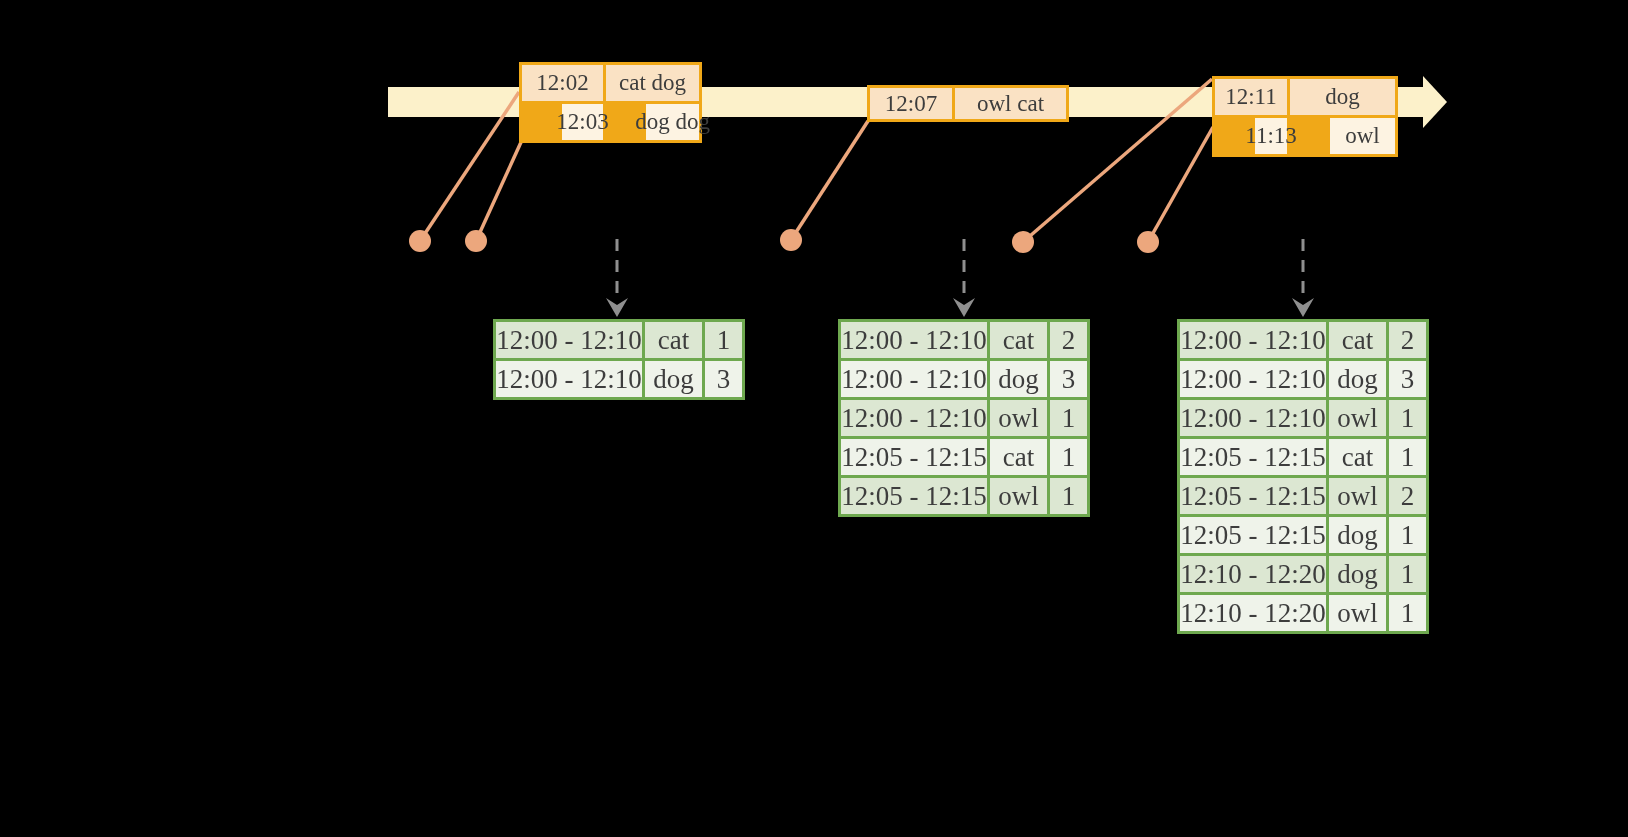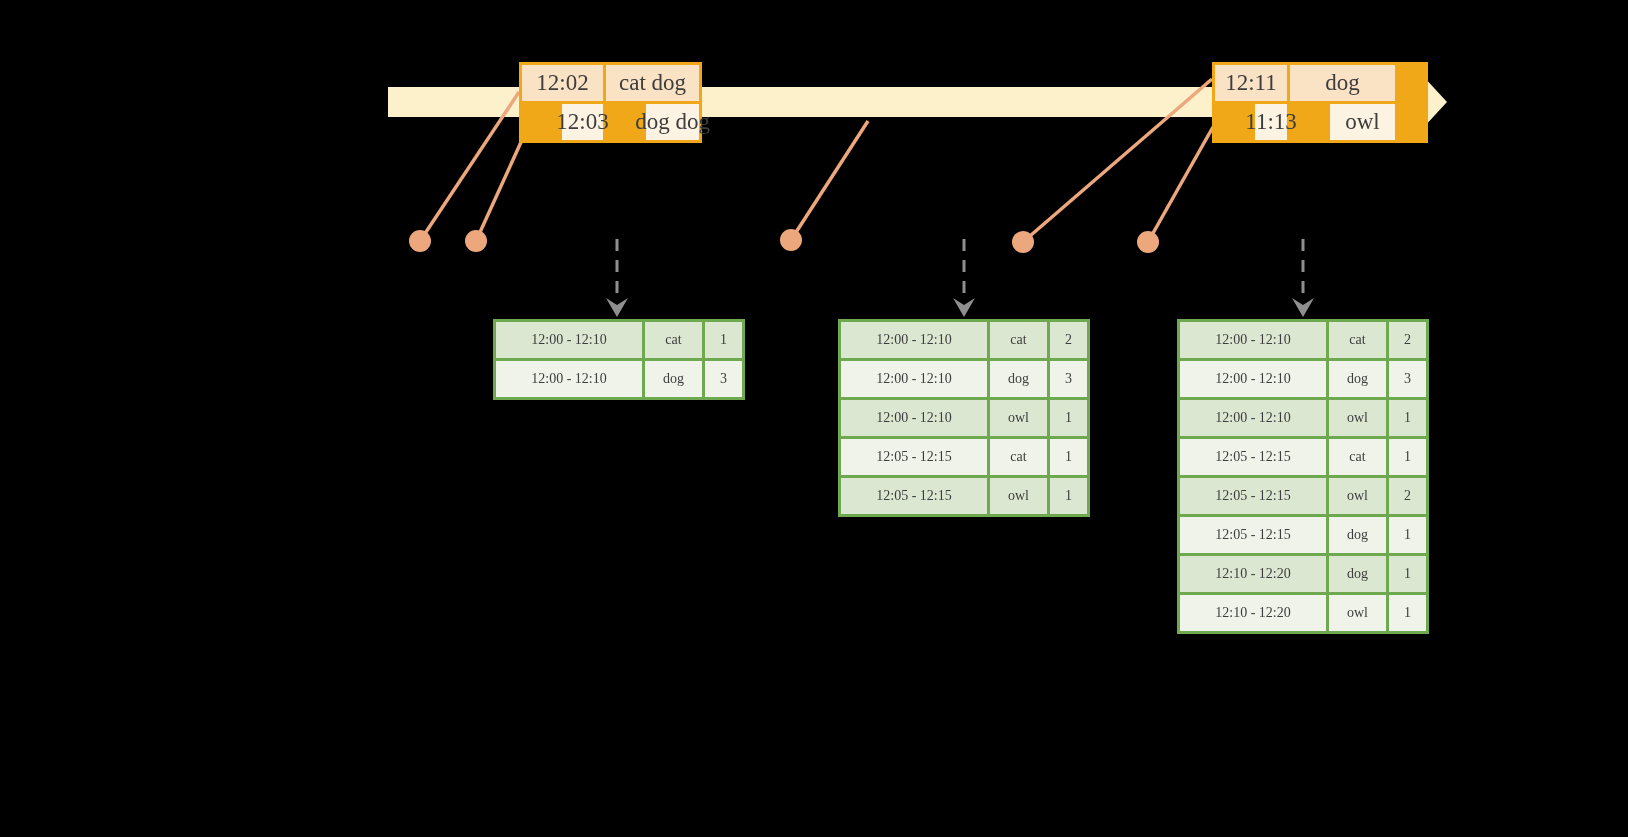--- a/index.html
+++ b/index.html
@@ -24,21 +24,21 @@
     grid-template-columns:146px 57px 37px;
     width:252px;
   }
   .c {
     display:flex; align-items:center; justify-content:center;
     color:var(--text,#3D3D3D);
     white-space:nowrap;
   }
   .etable .c { height:36px; font-size:23px; }
   .etable.short .c { height:31px; }
-  .gtable .c { height:36px; font-size:14px; }
+  .gtable .c { height:36px; font-size:27px; }
   .pa { background:var(--event-row-dark,#FAE2C4); }
   .pb { background:var(--event-row-light,#FDF3E2);margin-left:40px; }
   .ga { background:var(--result-row-dark,#DCE7D2); }
   .gb { background:var(--result-row-light,#EFF3EA); }
 </style>
 </head>
 <body>
 
 <div class="canvas">
 
@@ -78,22 +78,26 @@
     </g>
   </svg>
 
   <div class="tbl etable" style="left:519px;top:62px;width:183px;grid-template-columns:81px 93px">
     <div class="c pa">12:02</div>
     <div class="c pa">cat dog</div>
     <div class="c pb">12:03</div>
     <div class="c pb">dog dog</div>
   </div>
 
+  <div class="tbl etable short" style="left:867px;top:85px;width:202px;grid-template-columns:82px 111px">
+    <div class="c pa">12:07</div>
+    <div class="c pa">owl cat</div>
+  </div>
 
-  <div class="tbl etable" style="left:1212px;top:62px;width:216px;grid-template-columns:72px 105px">
+  <div class="tbl etable" style="left:1212px;top:76px;width:186px;grid-template-columns:72px 105px">
     <div class="c pa">12:11</div>
     <div class="c pa">dog</div>
     <div class="c pb">11:13</div>
     <div class="c pb">owl</div>
   </div>
 
   <div class="tbl gtable" style="left:493px;top:319px">
     <div class="c ga">12:00 - 12:10</div>
     <div class="c ga">cat</div>
     <div class="c ga">1</div>

